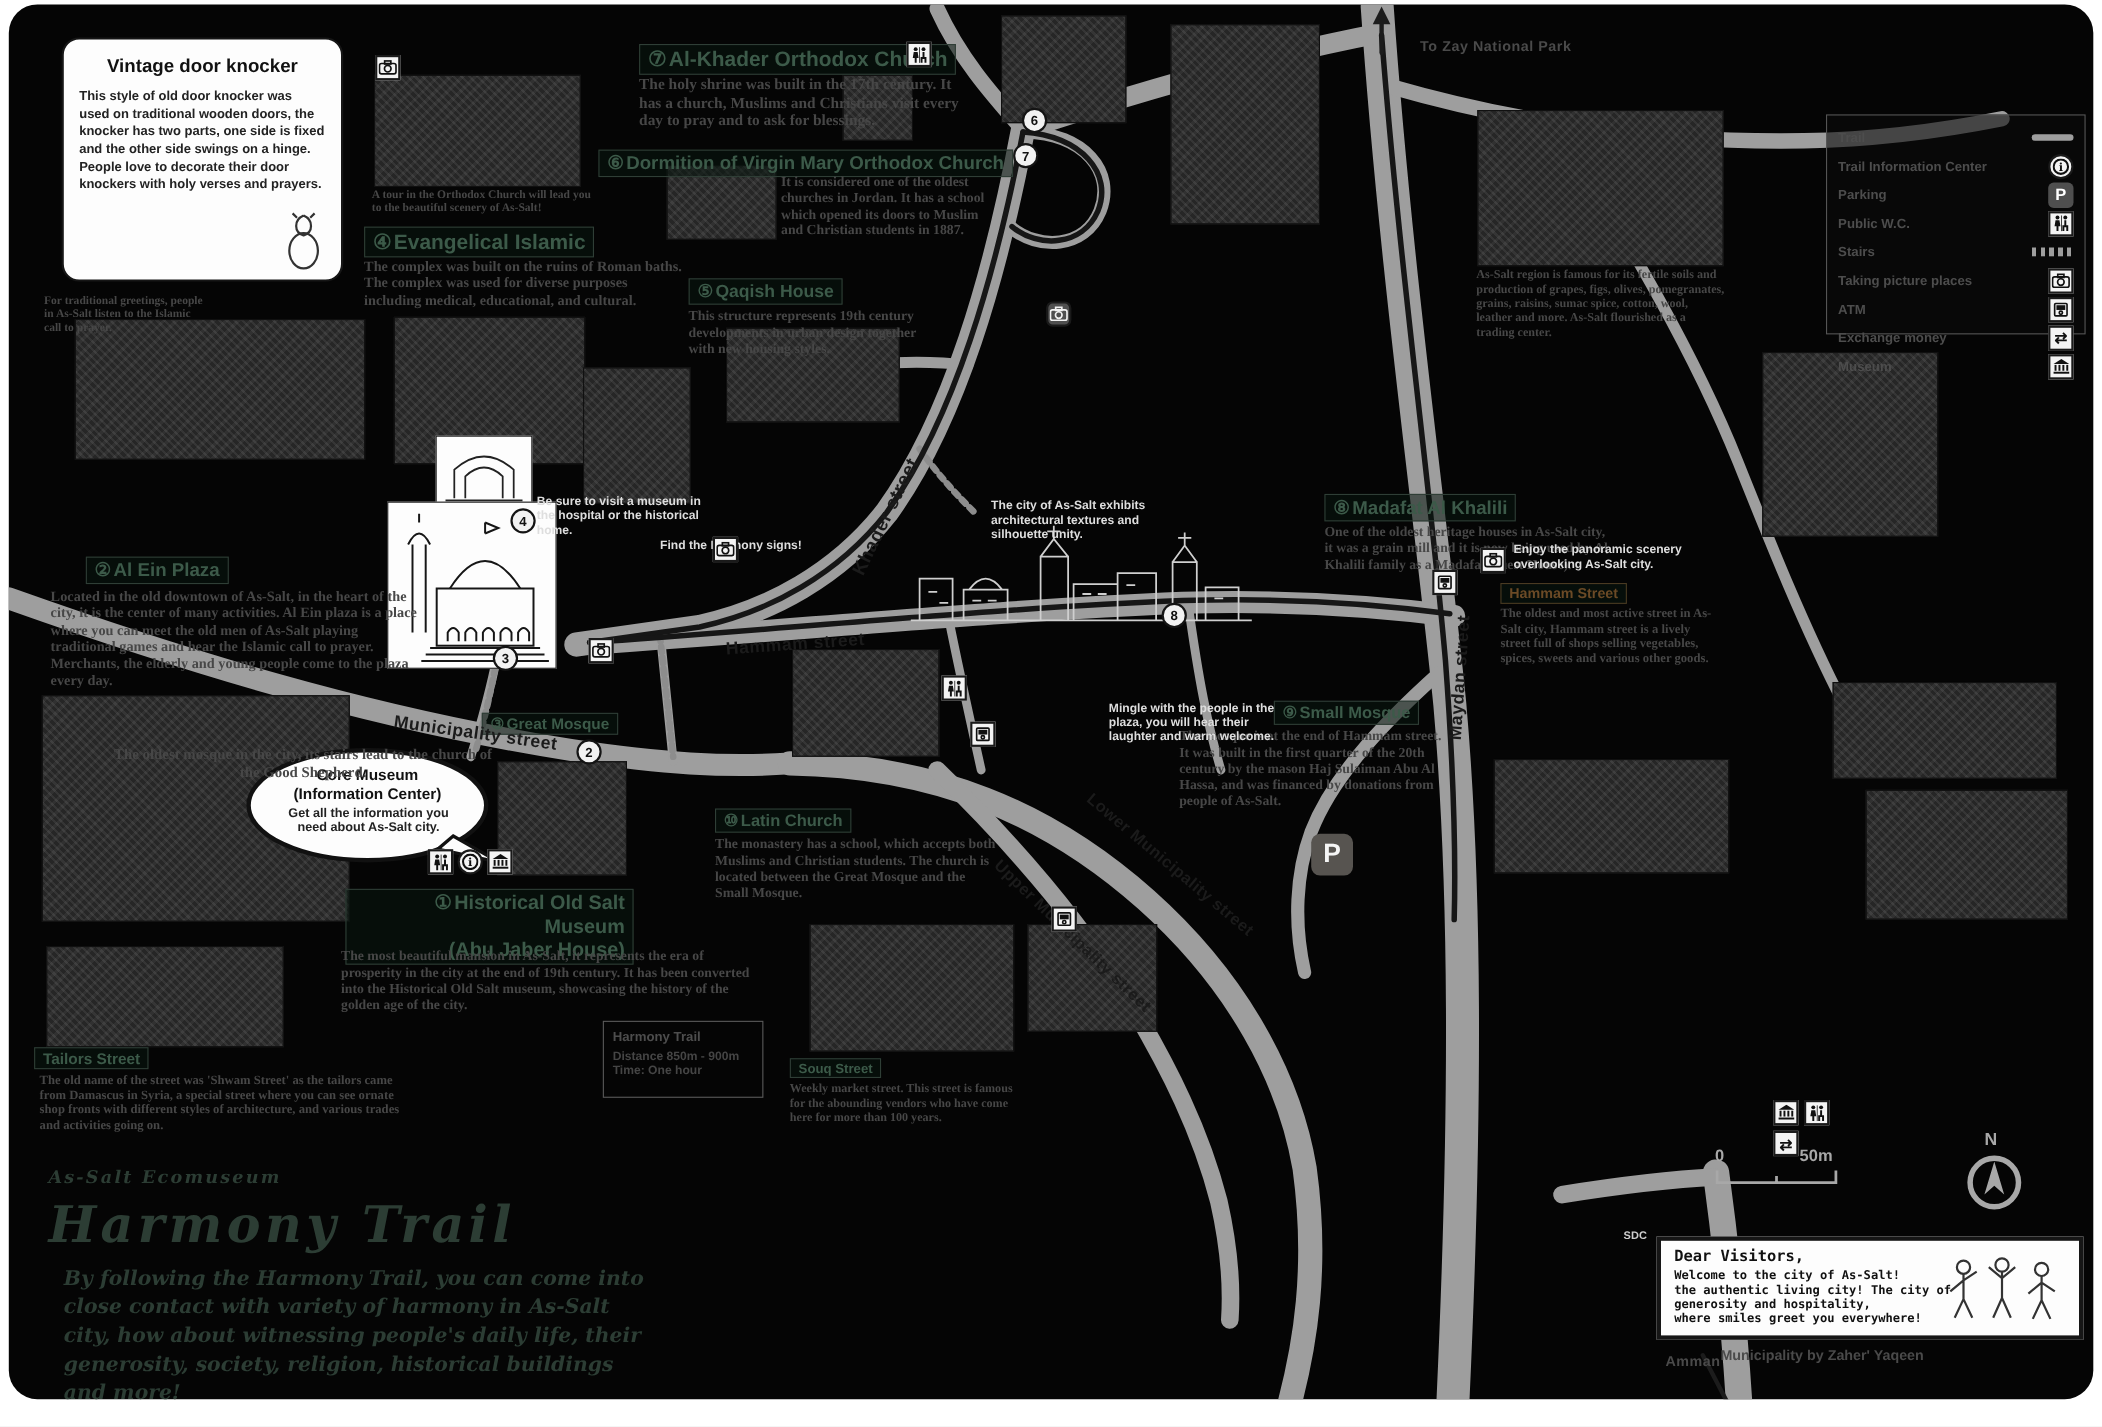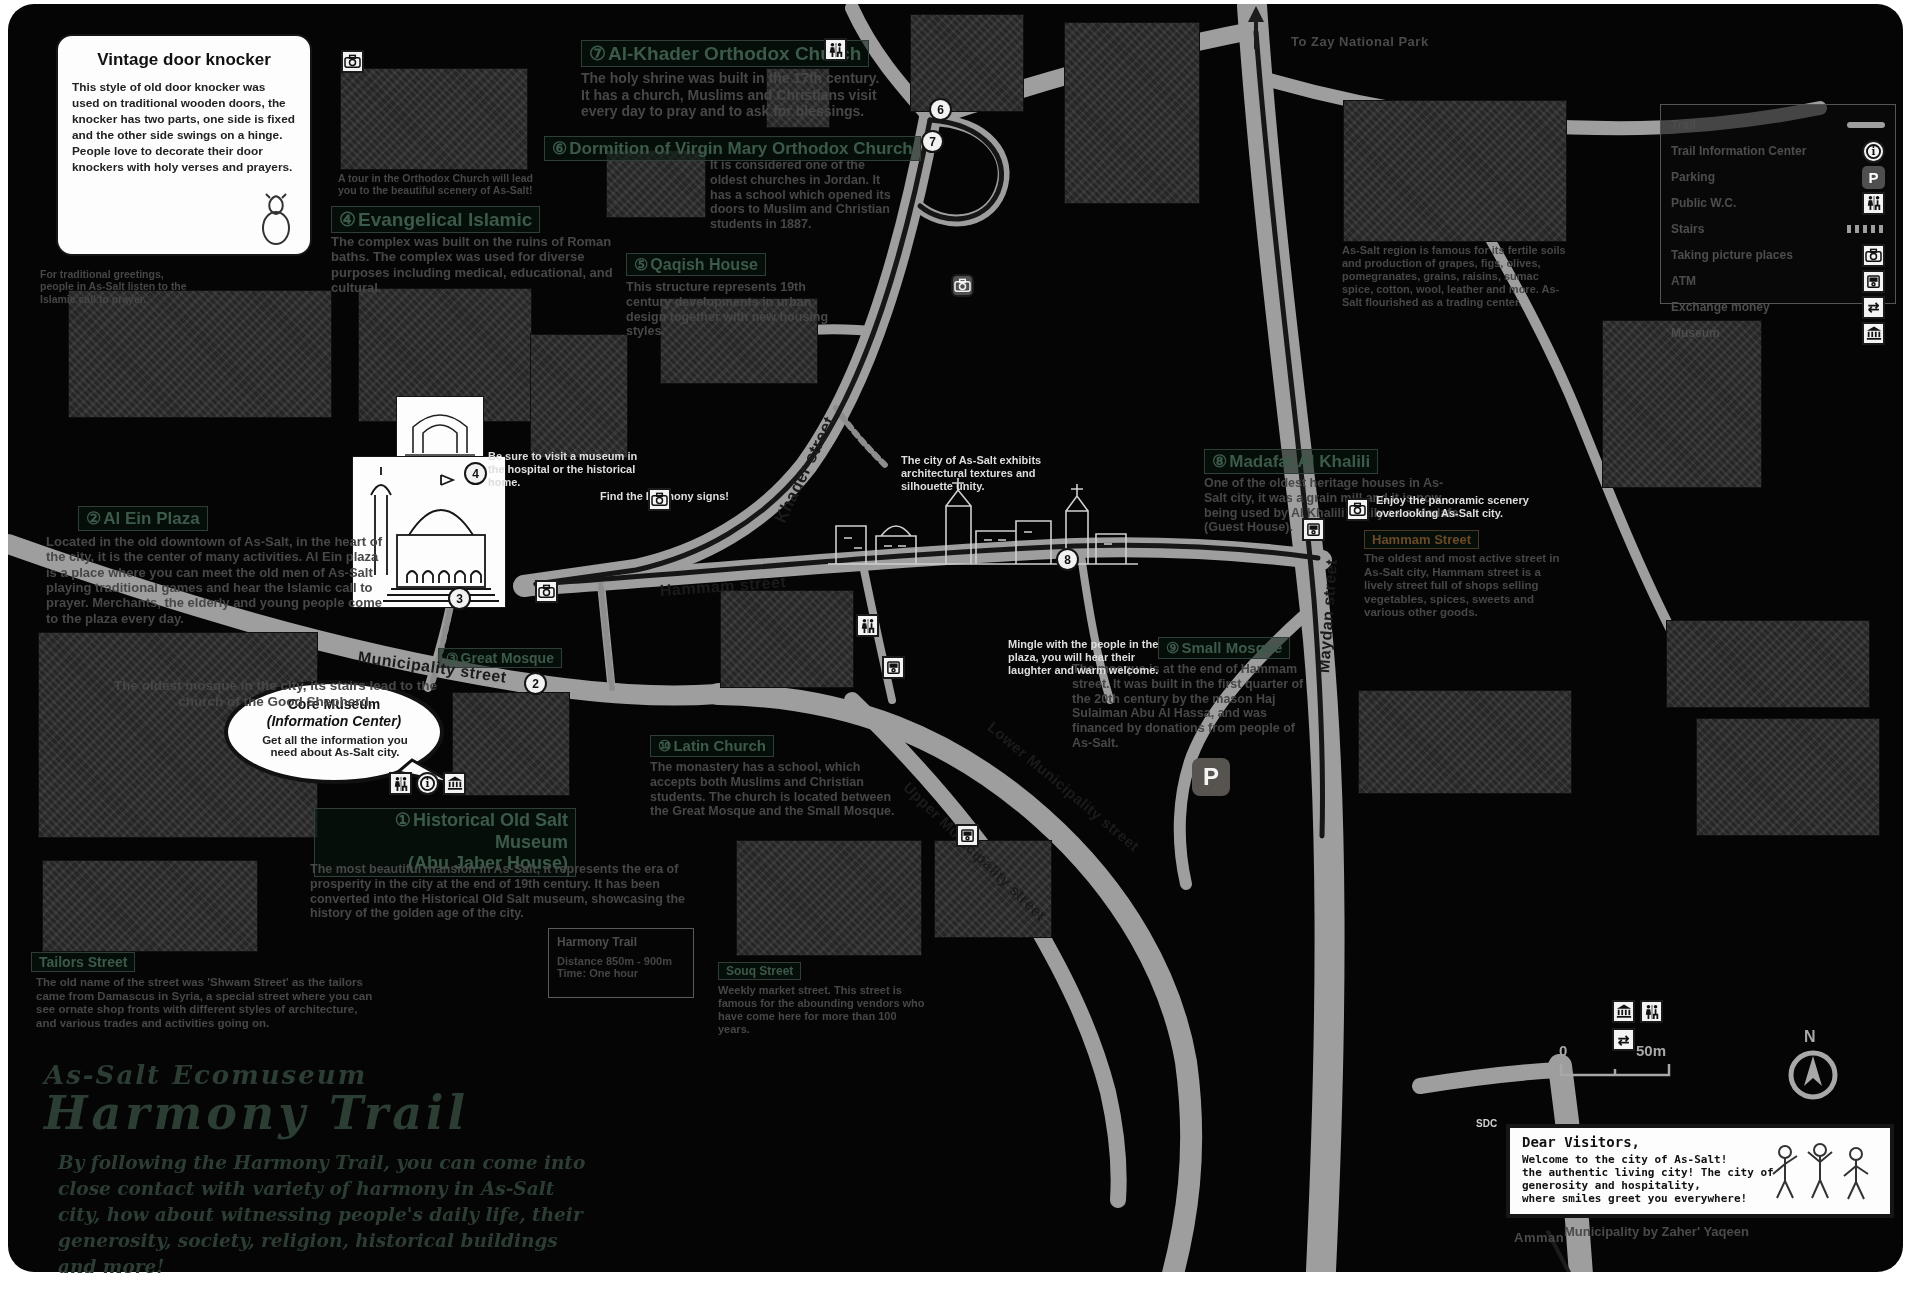--- a/index.html
+++ b/index.html
@@ -6,21 +6,21 @@
   .page{position:relative;width:1911px;height:1297px;background:#ffffff;overflow:hidden;
         font-family:"Liberation Sans",sans-serif;}
   .map{position:absolute;left:8px;top:4px;width:1895px;height:1268px;background:#050505;border-radius:26px;}
   .abs{position:absolute;}
   
   .photo{position:absolute;background:
       repeating-linear-gradient(45deg, rgba(255,255,255,.07) 0 2px, transparent 2px 5px),
       repeating-linear-gradient(-45deg, rgba(255,255,255,.05) 0 3px, transparent 3px 8px),
       #262626;border:1px solid #101010;}
   
-  .ghost{position:absolute;color:#474747;font-weight:bold;font-size:13px;line-height:1.18;}
+  .ghost{position:absolute;color:#474747;font-weight:bold;font-size:13px;line-height:1.18;font-family:Liberation Serif, serif;}
   .wcap{position:absolute;color:#dedede;font-weight:bold;font-size:11px;line-height:1.2;}
   .sec-title{position:absolute;display:inline-block;border:1px solid #2f3e36;color:#3c5a49;
       background:rgba(8,22,15,.55);font-weight:bold;padding:1px 7px;white-space:nowrap;}
   .sec-num{margin-right:2px;}
   .street{position:absolute;color:#1b1b1b;font-weight:bold;white-space:nowrap;
       transform-origin:left center;letter-spacing:.5px;}
   .badge{position:absolute;width:19px;height:19px;border-radius:50%;background:#f2f2f2;
       border:2px solid #141414;color:#111;font-size:12px;font-weight:bold;
       display:flex;align-items:center;justify-content:center;}
   .iconbox{position:absolute;width:23px;height:23px;background:#f4f4f4;border:2px solid #1a1a1a;
@@ -142,21 +142,21 @@
         <path d="M20,10 l-4,-4 M32,10 l4,-4"></path>
       </svg>
     </div>
 
     <div class="abs" style="left:214px;top:676px;width:236px;height:116px;">
       <svg class="abs" style="left:0;top:0;" width="236" height="116" viewBox="0 0 236 116">
         <ellipse cx="112" cy="52" rx="108" ry="50" fill="#fdfdfd" stroke="#111" stroke-width="4"></ellipse>
         <path d="M190,80 L232,104 L176,92 Z" fill="#fdfdfd" stroke="#111" stroke-width="3"></path>
       </svg>
       <div class="abs" style="left:0;top:16px;width:224px;text-align:center;font-weight:bold;font-size:14px;color:#111;">Core Museum</div>
-      <div class="abs" style="left:0;top:33px;width:224px;text-align:center;font-weight:bold;font-size:14px;color:#111;font-style:italic;">(Information Center)</div>
+      <div class="abs" style="left:0;top:33px;width:224px;text-align:center;font-weight:bold;font-size:14px;color:#111;">(Information Center)</div>
       <div class="abs" style="left:30px;top:54px;width:166px;text-align:center;font-size:11.5px;color:#222;font-weight:bold;">Get all the information you need about As-Salt city.</div>
     </div>
 
     <div class="abs" style="left:540px;top:924px;width:146px;height:70px;border:1px solid #5a5a5a;padding:6px 8px;box-sizing:border-box;">
       <div style="color:#4d4d4d;font-weight:bold;font-size:12px;margin-bottom:6px;">Harmony Trail</div>
       <div style="color:#454545;font-weight:bold;font-size:11px;">Distance 850m - 900m</div>
       <div style="color:#454545;font-weight:bold;font-size:11px;">Time: One hour</div>
     </div>
 
     <div class="whitebox" style="left:1498px;top:1120px;width:388px;height:94px;border-width:4px;padding:6px 12px;box-sizing:border-box;">
@@ -312,21 +312,21 @@
     <div class="ghost" style="left:1334px;top:240px;width:228px;font-size:11px;">As-Salt region is famous for its fertile soils and production of grapes, figs, olives, pomegranates, grains, raisins, sumac spice, cotton, wool, leather and more. As-Salt flourished as a trading center.</div>
 
     <div class="ghost" style="left:330px;top:168px;width:210px;font-size:10.5px;">A tour in the Orthodox Church will lead you to the beautiful scenery of As-Salt!</div>
     <div class="wcap" style="left:480px;top:446px;width:150px;">Be sure to visit a museum in the hospital or the historical home.</div>
     <div class="wcap" style="left:592px;top:486px;width:150px;">Find the Harmony signs!</div>
     <div class="wcap" style="left:893px;top:450px;width:175px;">The city of As-Salt exhibits architectural textures and silhouette unity.</div>
     <div class="wcap" style="left:1000px;top:634px;width:170px;">Mingle with the people in the plaza, you will hear their laughter and warm welcome.</div>
     <div class="ghost" style="left:32px;top:264px;width:150px;font-size:10.5px;">For traditional greetings, people in As-Salt listen to the Islamic call to prayer.</div>
     <div class="wcap" style="left:1368px;top:490px;width:200px;">Enjoy the panoramic scenery overlooking As-Salt city.</div>
 
-    <div class="abs hand" style="left:36px;top:1056px;font-size:26px;letter-spacing:2px;">As-Salt Ecomuseum</div>
+    <div class="abs hand" style="left:36px;top:1056px;font-size:16px;letter-spacing:2px;">As-Salt Ecomuseum</div>
     <div class="abs hand" style="left:36px;top:1082px;font-size:46px;letter-spacing:4px;">Harmony Trail</div>
     <div class="abs hand" style="left:50px;top:1146px;width:540px;font-size:18.5px;line-height:1.4;">By following the Harmony Trail, you can come into close contact with variety of harmony in As-Salt city, how about witnessing people's daily life, their generosity, society, religion, historical buildings and more!</div>
 
     <div class="street" style="left:772px;top:508px;font-size:17px;transform:rotate(-64deg);">Khader street</div>
     <div class="street" style="left:652px;top:578px;font-size:16px;transform:rotate(-4deg);">Hammam street</div>
     <div class="street" style="left:350px;top:644px;font-size:16px;transform:rotate(8deg);">Municipality street</div>
     <div class="street" style="left:1316px;top:660px;font-size:16px;transform:rotate(-86deg);">Maydan street</div>
     <div class="street" style="left:982px;top:712px;font-size:15px;transform:rotate(40deg);">Lower Municipality street</div>
     <div class="street" style="left:898px;top:772px;font-size:15px;transform:rotate(44deg);">Upper Municipality street</div>
     <div class="street" style="left:1283px;top:30px;font-size:13px;color:#4a4a4a;">To Zay National Park</div>

